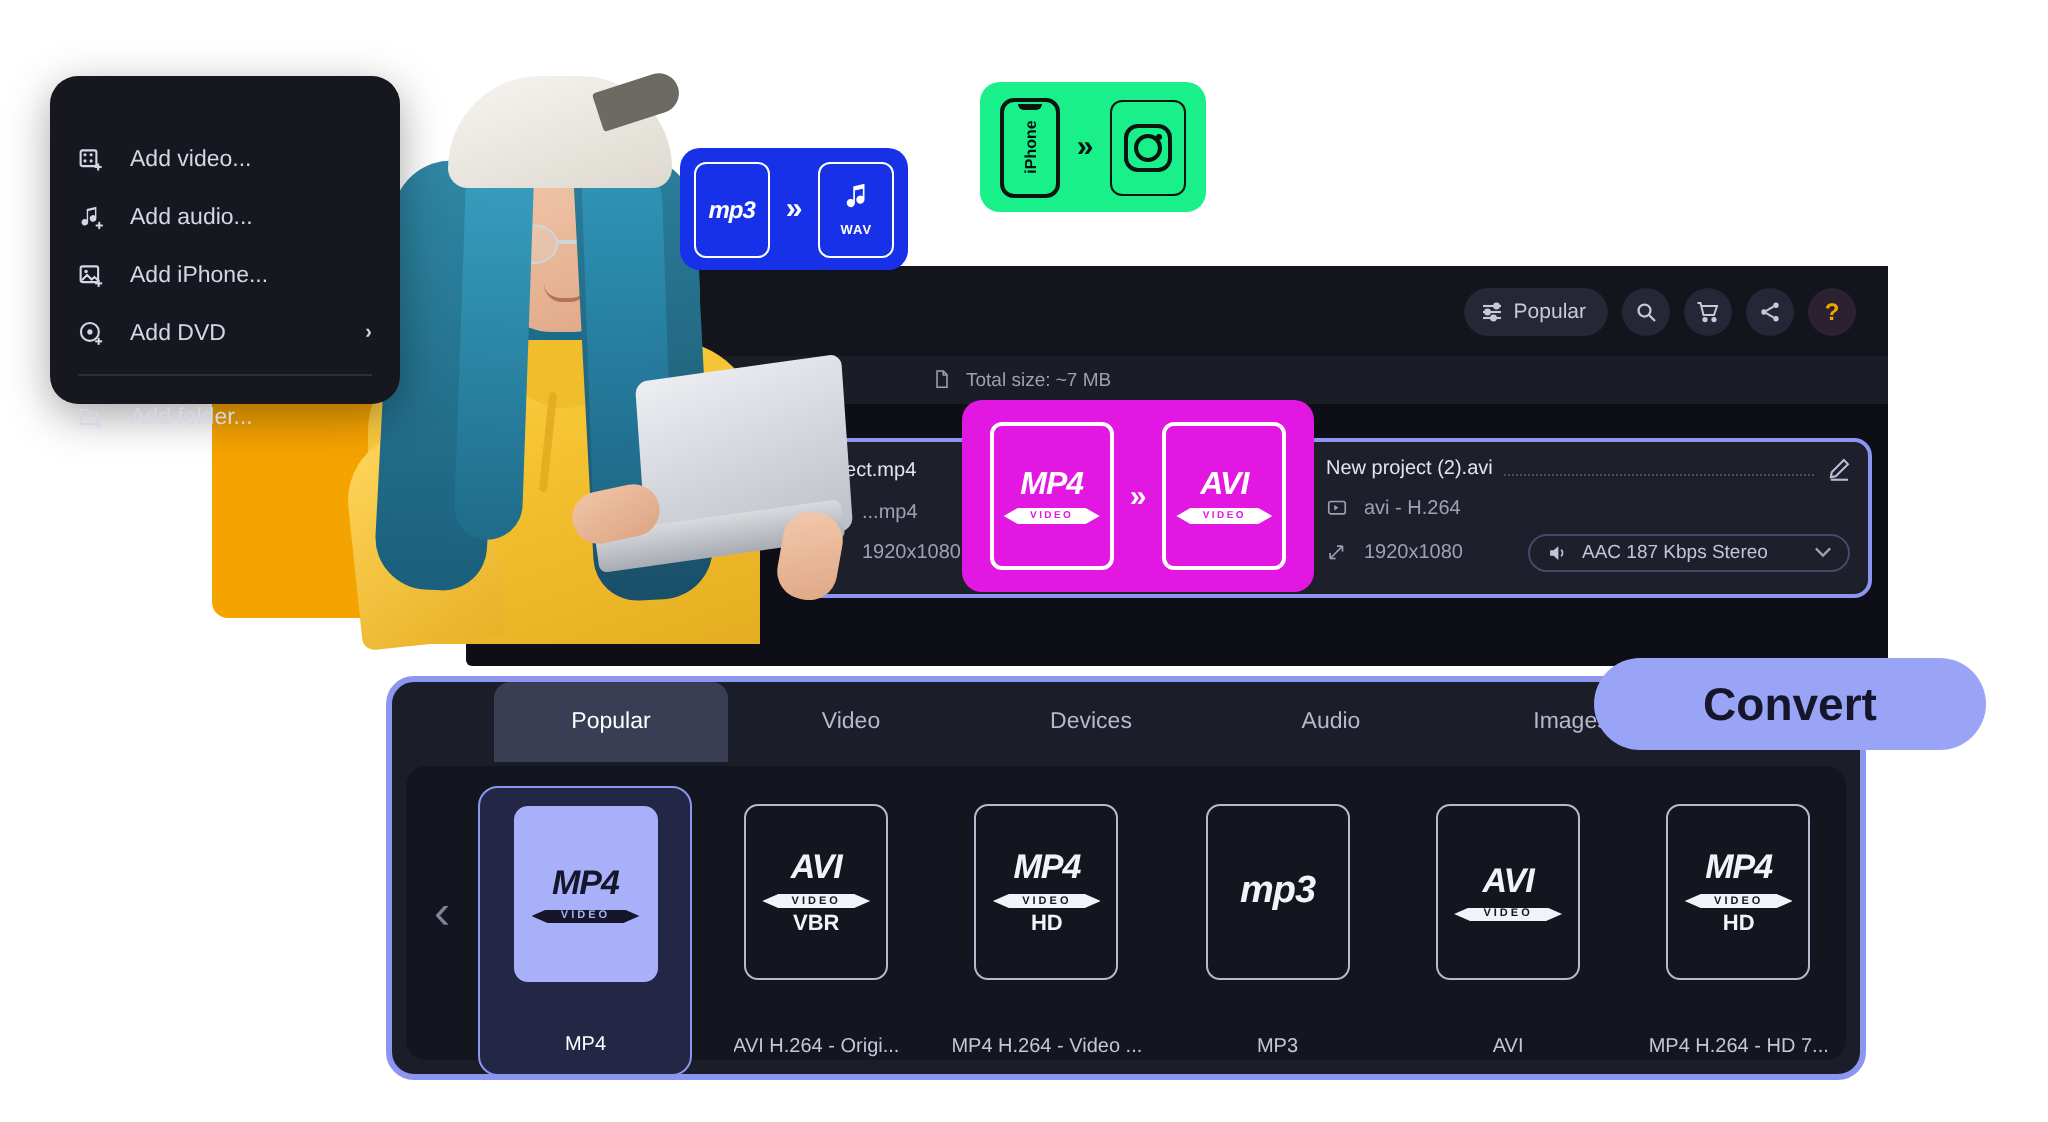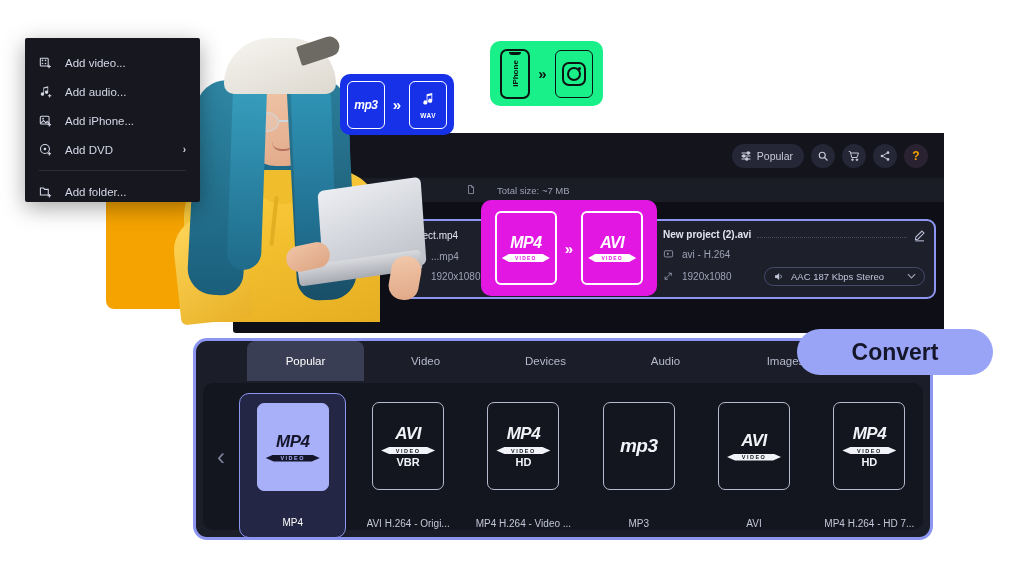--- a/index.html
+++ b/index.html
@@ -39,40 +39,40 @@
   .tb-circle{ width:24px; }
   .tb-help{ background:#2a2230; color:#F5A300; font-weight:bold; font-size:12px;}
   .ic{ width:12px; height:12px; display:block; }
 
   
   .app-subbar{
     position:absolute; left:0; top:45px; right:0; height:24px;
     background:#1a1c26; display:flex; align-items:center;
   }
   .totalsize{
-    display:flex; align-items:center; gap:19px;
+    display:flex; align-items:center; gap:5px;
     color:#9ea1b5; font-size:9.5px; margin-left:233px;
   }
 
   
   .file-row{
     position:absolute; left:163px; top:86px; width:540px; height:80px;
     background:#1d1f2b; border:2px solid #8c96f0; border-radius:9px;
     z-index:9;
   }
   .file-left{
     position:absolute; left:14px; top:9px; width:225px; color:#cfd2e4;
     font-size:10px;
   }
   .fl-name{ font-size:10px; color:#e3e5f2; margin-bottom:9px; white-space:nowrap;}
   .fl-meta{ display:flex; align-items:center; gap:7px; margin-bottom:8px; color:#9ea1b5;}
   .file-right{
     position:absolute; left:265px; top:7px; width:262px;
   }
-  .fr-head{ display:flex; align-items:center; gap:6px; margin-bottom:8px;font-weight:bold;}
+  .fr-head{ display:flex; align-items:center; gap:6px; margin-bottom:8px;}
   .fr-name{ font-size:10px; color:#e3e5f2; white-space:nowrap;}
   .fr-dots{ flex:1; border-bottom:1px dotted #4a4d63; height:8px;}
   .pencil{ color:#b9bdd6; }
   .fr-line{ display:flex; align-items:center; gap:9px; margin-bottom:7px;}
   .fr-left-meta{ display:flex; align-items:center; gap:7px; width:92px; color:#9ea1b5; font-size:10px;}
   .pill{
     flex:1; height:19px; border:1px solid #45496a; border-radius:10px;
     display:flex; align-items:center; gap:6px; padding:0 8px;
     color:#c2c5da; font-size:9.5px; cursor:pointer;
   }
@@ -148,22 +148,22 @@
     position:absolute; left:797px; top:329px; width:196px; height:46px;
     background:#9aa4f7; border-radius:23px; border:none;
     display:flex; align-items:center; justify-content:center;
     color:#15162a; font-size:23px; font-weight:bold;
     z-index:12; cursor:pointer;
   }
 
   
   .ctx-menu{
     position:absolute; left:25px; top:38px; width:175px; height:164px;
-    background:#16171f; border-radius:2px; z-index:20;
-    padding:10px 0;
+    background:#16171f; border-radius:14px; z-index:20;
+    padding:27px 0;
     box-shadow:0 6px 22px rgba(0,0,0,.35);
   }
   .ctx-item{
     height:29px; display:flex; align-items:center; gap:12px;
     padding:0 14px; color:#d4d7e6; font-size:11.5px; cursor:pointer;
   }
   .ctx-item .arrow{ margin-left:auto; color:#d4d7e6; font-size:10px; font-weight:bold;}
   .ctx-div{ height:1px; background:#2c2e3a; margin:6px 14px;}
   .ctx-ic{ width:14px; height:14px; display:block; flex:none;}
 

